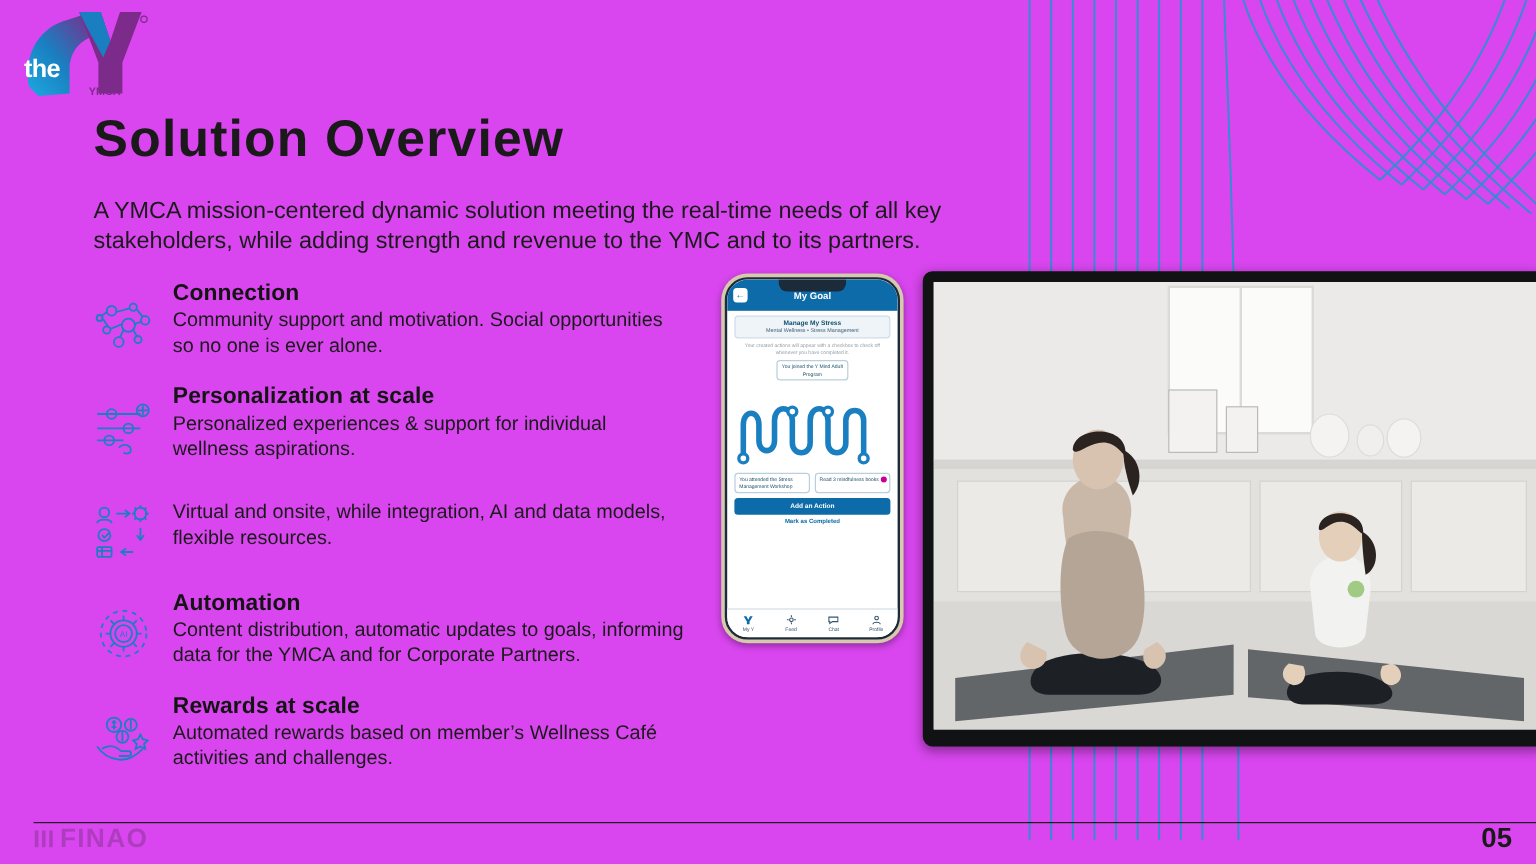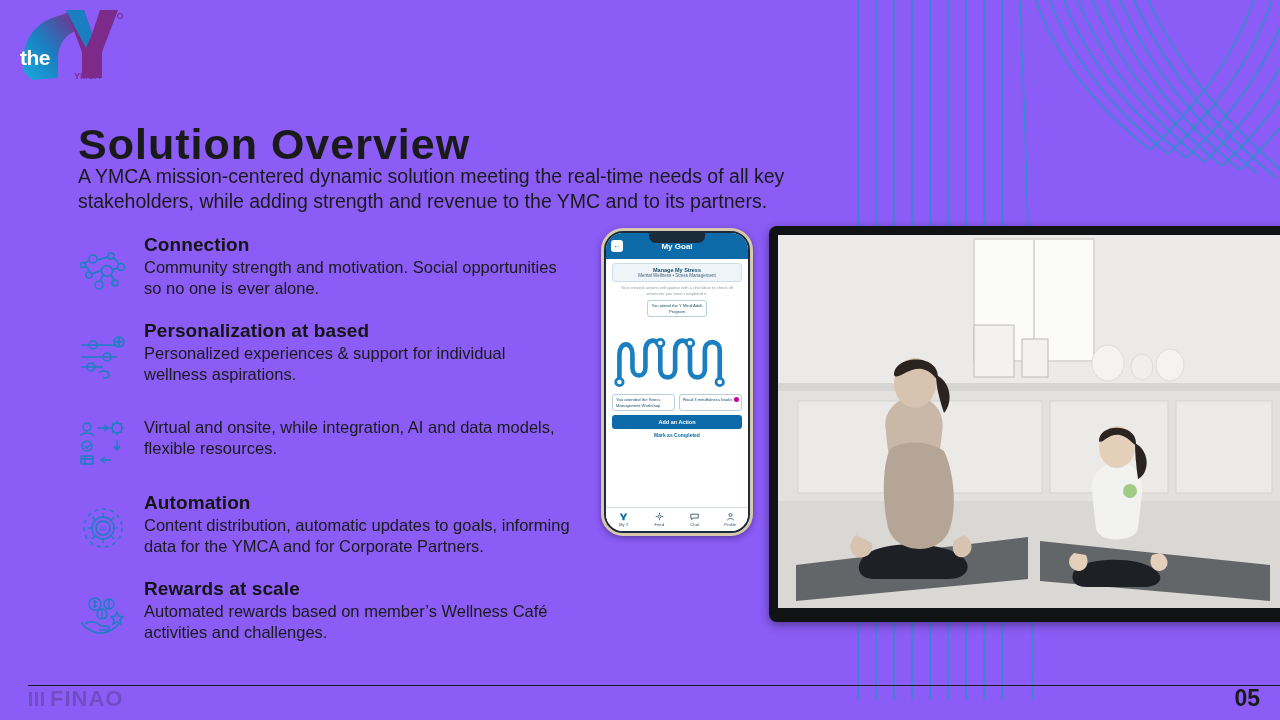--- a/index.html
+++ b/index.html
@@ -6,21 +6,21 @@
   html, body {
     margin: 0; padding: 0;
     width: 1280px; height: 720px;
     overflow: hidden;
     background: #ffffff;
     font-family: "Liberation Sans", sans-serif;
   }
   .slide {
     position: relative;
     width: 1280px; height: 720px;
-    background: #8b5cf6;
+    background: #d946ef;
     overflow: hidden;
   }
 
   
   .waves {
     position: absolute;
     top: 0; right: 0;
     width: 430px; height: 700px;
     pointer-events: none;
   }
@@ -36,21 +36,21 @@
     left: 6px; top: 38px;
     font-size: 21px;
     font-weight: 700;
     color: #ffffff;
     letter-spacing: -0.5px;
   }
 
   
   .title {
     position: absolute;
-    left: 78px; top: 120px;
+    left: 78px; top: 92px;
     font-size: 43px;
     font-weight: 700;
     letter-spacing: 1px;
     color: #1a1a1a;
   }
   .subtitle {
     position: absolute;
     left: 78px; top: 164px;
     width: 790px;
     font-size: 19.5px;
@@ -315,40 +315,40 @@
             <circle cx="30" cy="24" r="5.5"></circle>
           <circle cx="12" cy="28" r="3"></circle>
             <circle cx="22" cy="38" r="4"></circle>
           <circle cx="38" cy="36" r="3"></circle>
             <circle cx="6" cy="18" r="2.5"></circle>
           <path d="M20,13 L31,10 M37,11 L42,17 M35,23 L41,21 M25,23 L15,27 M26,28 L23,34 M34,28 L37,33 M9,19 L13,25 M8,16 L12,13"></path>
         </svg>
       </div>
       <div class="ftext">
         <h3>Connection</h3>
-        <p>Community strength and motivation.  Social opportunities so no one is ever alone.</p>
+        <p>Community support and motivation.  Social opportunities so no one is ever alone.</p>
       </div>
     </div>
 
     <div class="feature">
       <div class="ficon">
         <svg width="52" height="46" viewBox="0 0 52 46" fill="none" stroke="#1a7fc1" stroke-width="1.5">
           <path d="M4,12 H40"></path>
             <circle cx="16" cy="12" r="4"></circle>
           <path d="M4,24 H40"></path>
             <circle cx="30" cy="24" r="4"></circle>
           <path d="M4,34 H26"></path>
             <circle cx="14" cy="34" r="4"></circle>
           <circle cx="42" cy="9" r="5"></circle>
             <path d="M42,5 v8 M38,9 h8"></path>
           <path d="M22,40 c4,-4 10,-2 10,2 c0,3 -4,4 -6,2"></path>
         </svg>
       </div>
       <div class="ftext">
-        <h3>Personalization at based</h3>
+        <h3>Personalization at scale</h3>
         <p>Personalized experiences &amp; support for individual wellness aspirations.</p>
       </div>
     </div>
 
     <div class="feature">
       <div class="ficon">
         <svg width="52" height="48" viewBox="0 0 52 48" fill="none" stroke="#1a7fc1" stroke-width="1.5">
           <circle cx="10" cy="9" r="4"></circle>
             <path d="M4,18 c0,-4 12,-4 12,0"></path>
           <path d="M20,10 h10 M27,7 l4,3 -4,3"></path>

